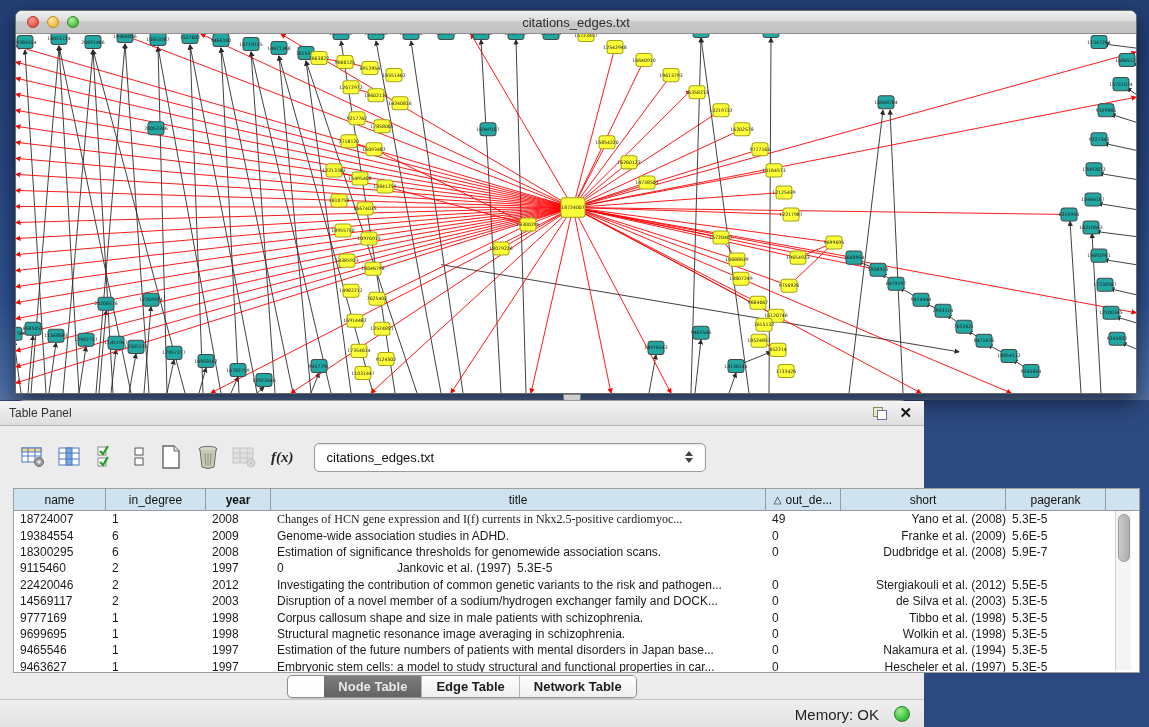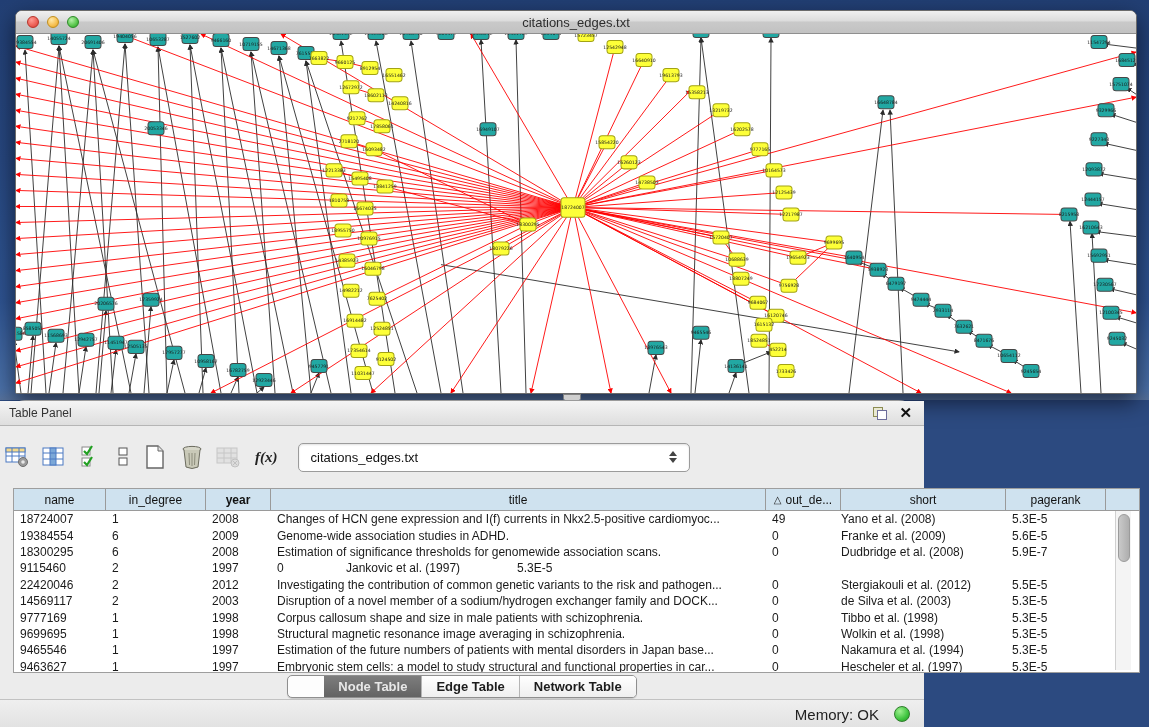--- a/index.html
+++ b/index.html
@@ -30,39 +30,39 @@
   .table-panel{position:relative;width:924px;height:327px;background:#ececec;border-top:1px solid #9a9a9a;border-radius:26px;}
   .panel-header{height:24px;display:flex;align-items:center;
     background:linear-gradient(180deg,#f4f4f4,#dedede);border-bottom:1px solid #b5b5b5;}
   .panel-title{font-size:12px;color:#333;margin-left:9px;}
   .panel-header-icons{margin-left:auto;display:flex;align-items:center;gap:12px;margin-right:12px;}
   .float-icon{position:relative;width:14px;height:13px;}
   .float-icon .sq1{position:absolute;left:0;top:0;width:8px;height:8px;border:1px solid #8c8c52;background:#e9e9d2;}
   .float-icon .sq2{position:absolute;right:0;bottom:0;width:8px;height:8px;border:1px solid #6d6d9a;background:#fff;}
   .close-x{font-size:15px;font-weight:bold;color:#111;line-height:14px;cursor:default;}
 
-  .toolbar{height:62px;display:flex;align-items:center;box-sizing:border-box;}
+  .toolbar{height:62px;display:flex;align-items:center;padding-left:16px;box-sizing:border-box;}
   .tool-btn{width:34px;height:32px;display:flex;align-items:center;justify-content:center;margin-right:3px;}
   .tool-btn svg{display:block;}
   .fx{font-size:15px;color:#222;margin:0 10px 0 6px;font-family:"Liberation Serif",serif;font-style:italic;font-weight:bold;}
   .combo{width:390px;height:27px;background:#fff;border:1px solid #9b9b9b;border-radius:5px;
     display:flex;align-items:center;margin-left:10px;box-shadow:inset 0 1px 2px rgba(0,0,0,.12);}
   .combo-text{font-size:13px;color:#111;margin-left:12px;flex:1;}
   .combo-arrows{display:flex;flex-direction:column;gap:2px;margin-right:12px;}
   .tri-up{width:0;height:0;border-left:4px solid transparent;border-right:4px solid transparent;border-bottom:5px solid #444;}
   .tri-dn{width:0;height:0;border-left:4px solid transparent;border-right:4px solid transparent;border-top:5px solid #444;}
 
   .table-wrap{position:absolute;left:13px;top:87px;width:1127px;height:185px;background:#fff;border:1px solid #9e9e9e;box-sizing:border-box;overflow:hidden;}
   .thead{display:flex;height:21px;border-bottom:1px solid #9a9a9a;background:#cfe2ef;}
   .th{box-sizing:border-box;border-right:1px solid #9a9a9a;display:flex;align-items:center;justify-content:center;
     font-size:12px;color:#111;background:#cfe2ef;white-space:nowrap;overflow:hidden;}
   .th .sort{margin-right:4px;font-size:10px;color:#222;}
   .tbody .row{display:flex;height:16.4px;align-items:center;background:#fff;}
   .cell{box-sizing:border-box;padding-left:6px;font-size:12px;color:#1a1a1a;white-space:nowrap;overflow:hidden;}
-  .cell.center{text-align:left;padding-left:0;}
+  .cell.center{text-align:right;padding-left:0;}
   .vscroll{position:absolute;right:8px;top:22px;width:15px;bottom:2px;background:#f4f4f4;border-left:1px solid #d0d0d0;}
   .vthumb{position:absolute;left:2px;top:3px;width:10px;height:46px;background:linear-gradient(90deg,#c9c9c9,#aeaeae);border-radius:6px;border:1px solid #9b9b9b;}
 
   .tabbar{position:absolute;left:0;right:0;top:272px;height:27px;display:flex;align-items:center;justify-content:center;background:#ececec;}
   .segmented{display:flex;border:1px solid #8f8f8f;border-radius:5px;overflow:hidden;background:#fdfdfd;box-shadow:0 1px 1px rgba(0,0,0,.15);}
   .seg{padding:3px 14px;font-size:13px;font-weight:bold;color:#1c1c1c;background:linear-gradient(180deg,#ffffff,#efefef);border-right:1px solid #b5b5b5;cursor:default;}
   .seg:last-child{border-right:none;}
   .seg.active{background:linear-gradient(180deg,#7d7d7d,#636363);color:#e8e8e8;margin-left:36px;}
 
   .statusbar{position:absolute;left:0;right:0;bottom:0;height:28px;background:linear-gradient(180deg,#efefef,#e2e2e2);
@@ -823,21 +823,21 @@
           </div>
           <div class="th" style="width: 100px;">
             <span>pagerank</span>
           </div>
         </div>
       <div class="tbody" id="tbody">
           <div class="row">
             <div class="cell" style="width: 92px;">18724007</div>
             <div class="cell" style="width: 100px;">1</div>
             <div class="cell" style="width: 65px;">2008</div>
-            <div class="cell" style="width: 495px;">Changes of HCN gene expression and I(f) currents in Nkx2.5-positive cardiomyoc...</div>
+            <div class="cell" style="width: 495px; font-family: Liberation Serif, serif;">Changes of HCN gene expression and I(f) currents in Nkx2.5-positive cardiomyoc...</div>
             <div class="cell" style="width: 75px;">49</div>
             <div class="cell center" style="width: 165px;">Yano et al. (2008)</div>
             <div class="cell" style="width: 100px;">5.3E-5</div>
           </div>
           <div class="row">
             <div class="cell" style="width: 92px;">19384554</div>
             <div class="cell" style="width: 100px;">6</div>
             <div class="cell" style="width: 65px;">2009</div>
             <div class="cell" style="width: 495px;">Genome-wide association studies in ADHD.</div>
             <div class="cell" style="width: 75px;">0</div>

